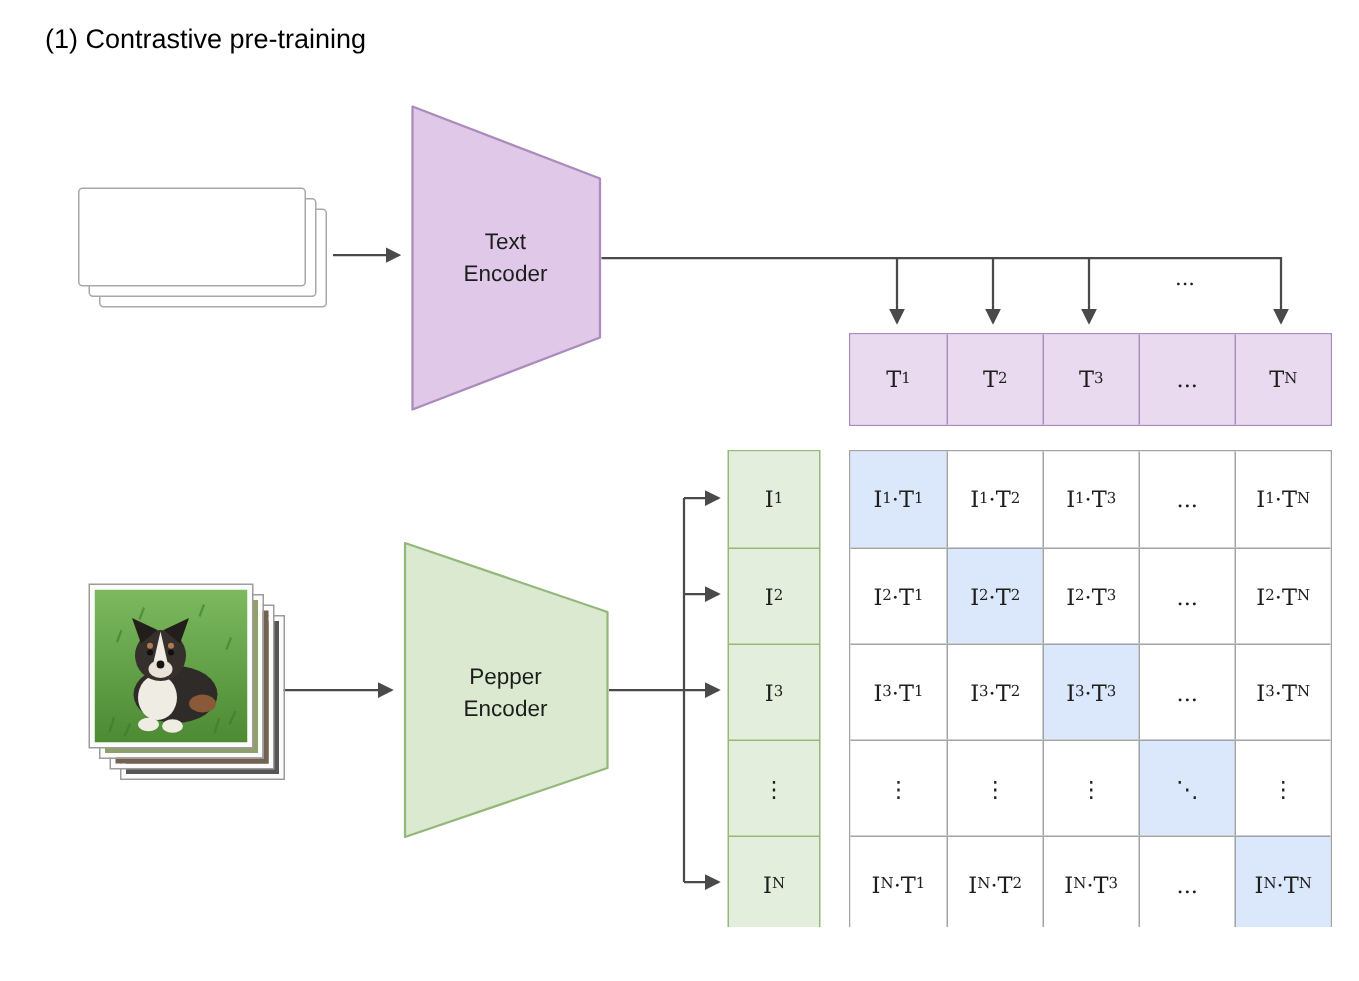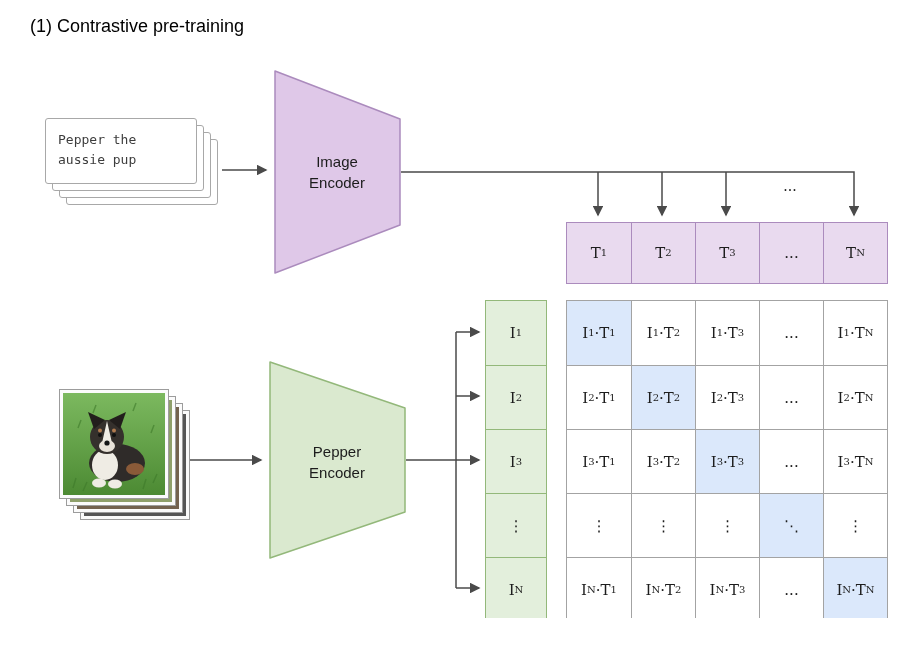--- a/index.html
+++ b/index.html
@@ -73,26 +73,20 @@
       <line x1="456" y1="460" x2="479" y2="460" marker-end="url(#arr)"></line>
       <line x1="456" y1="588" x2="479" y2="588" marker-end="url(#arr)"></line>
     </g>
   </svg>
 
   <div class="title">(1) Contrastive pre-training</div>
 
   <div class="card" style="left:66px;top:139px"></div>
   <div class="card" style="left:59px;top:132px"></div>
   <div class="card" style="left:52px;top:125px"></div>
-  <div class="card" style="left:45px;top:118px">
-    <div class="card-text">
-      <div>Pepper the</div>
-      <div>aussie pup</div>
-    </div>
-  </div>
 
   <div class="photo" style="left:81px;top:411px">
       <div class="fill pf3"></div>
     </div>
   <div class="photo" style="left:74px;top:404px">
       <div class="fill pf2"></div>
     </div>
   <div class="photo" style="left:67px;top:397px">
       <div class="fill pf1"></div>
     </div>
@@ -114,21 +108,21 @@
       <circle cx="37" cy="42" r="2" fill="#101010"></circle>
       <circle cx="51" cy="42" r="2" fill="#101010"></circle>
       <circle cx="37" cy="37.5" r="2" fill="#b07a4e"></circle>
       <circle cx="51" cy="37.5" r="2" fill="#b07a4e"></circle>
       <ellipse cx="36" cy="90" rx="7" ry="4.5" fill="#efece4"></ellipse>
       <ellipse cx="52" cy="91" rx="7" ry="4.5" fill="#efece4"></ellipse>
     </svg>
   </div>
 
   <div class="enc-label text-enc-label">
-    <span>Image</span>
+    <span>Text</span>
     <span>Encoder</span>
   </div>
   <div class="enc-label img-enc-label">
     <span>Pepper</span>
     <span>Encoder</span>
   </div>
 
   <div class="ellipsis-top">...</div>
 
   <div class="t-row">

